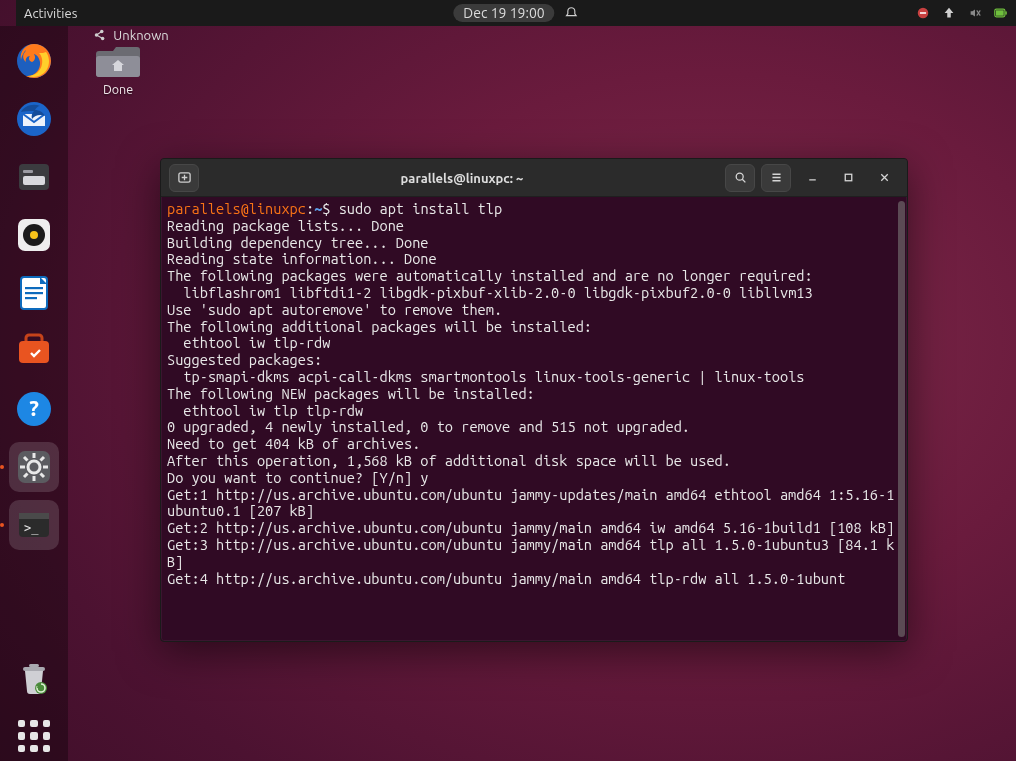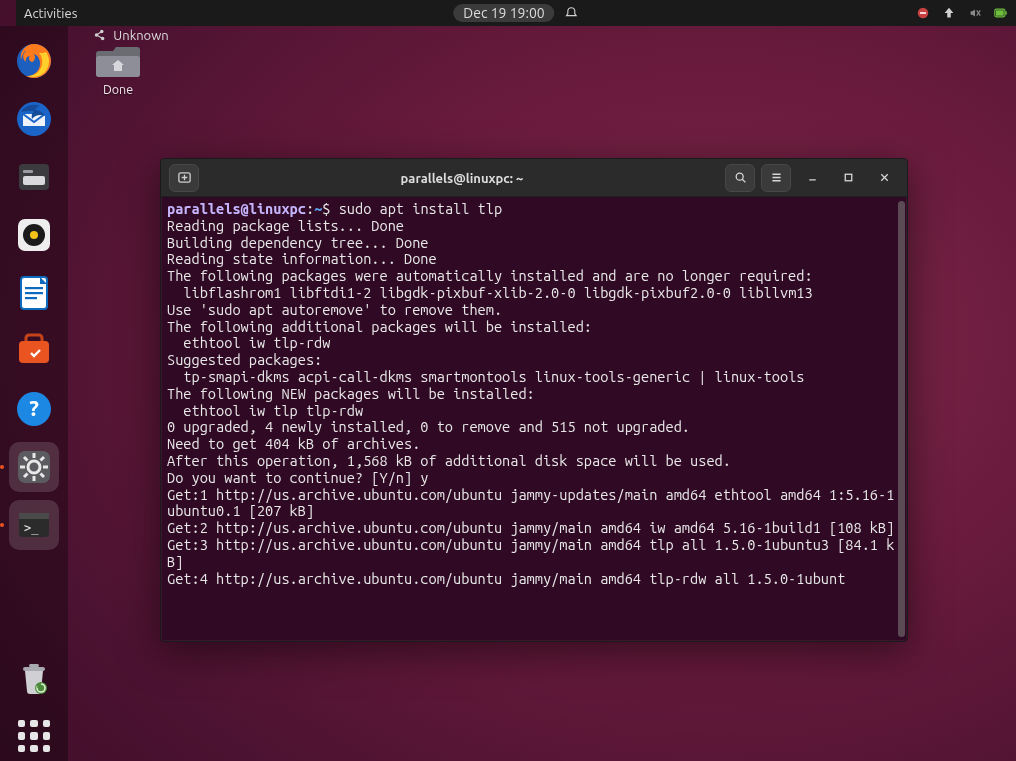--- a/index.html
+++ b/index.html
@@ -65,21 +65,21 @@
   .tb-btn svg   { width:13px; height:13px; fill:none; stroke:#d6d6d6; stroke-width:1.6; }
   .new-tab svg  { fill:#cfcfcf; stroke:none; width:15px; height:15px; }
 
   .term-body {
     position:absolute; top:38px; left:0; right:0; bottom:0; padding:4px 6px 0 6px; overflow:hidden;
   }
   .term-body pre {
     font-family: "Ubuntu Mono","DejaVu Sans Mono",Menlo,monospace;
     font-size:14.6px; line-height:16.8px; color:#e8e8e8; white-space:pre-wrap; word-break:break-all;
   }
-  .c-green  { color:#c4b5fd; font-weight:bold;text-align:right; }
+  .c-green  { color:#f97316; font-weight:normal;text-align:right; }
   .c-blue   { color:#5c9de6; font-weight:bold; }
   .c-w      { color:#e8e8e8; }
 
   .term-body::after{
     content:""; position:absolute; right:2px; top:4px; bottom:4px; width:7px;
     background:#5b4a54; border-radius:4px;
   }
 </style>
 </head>
 <body>

